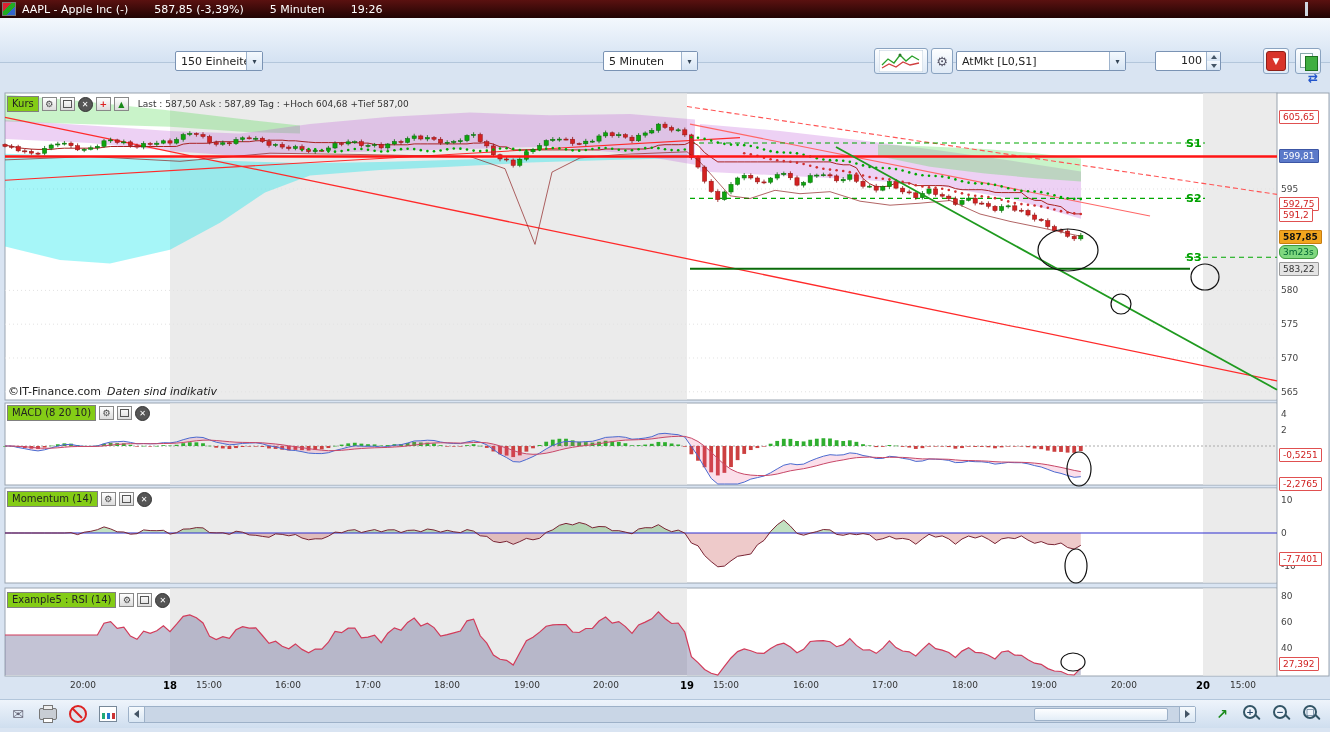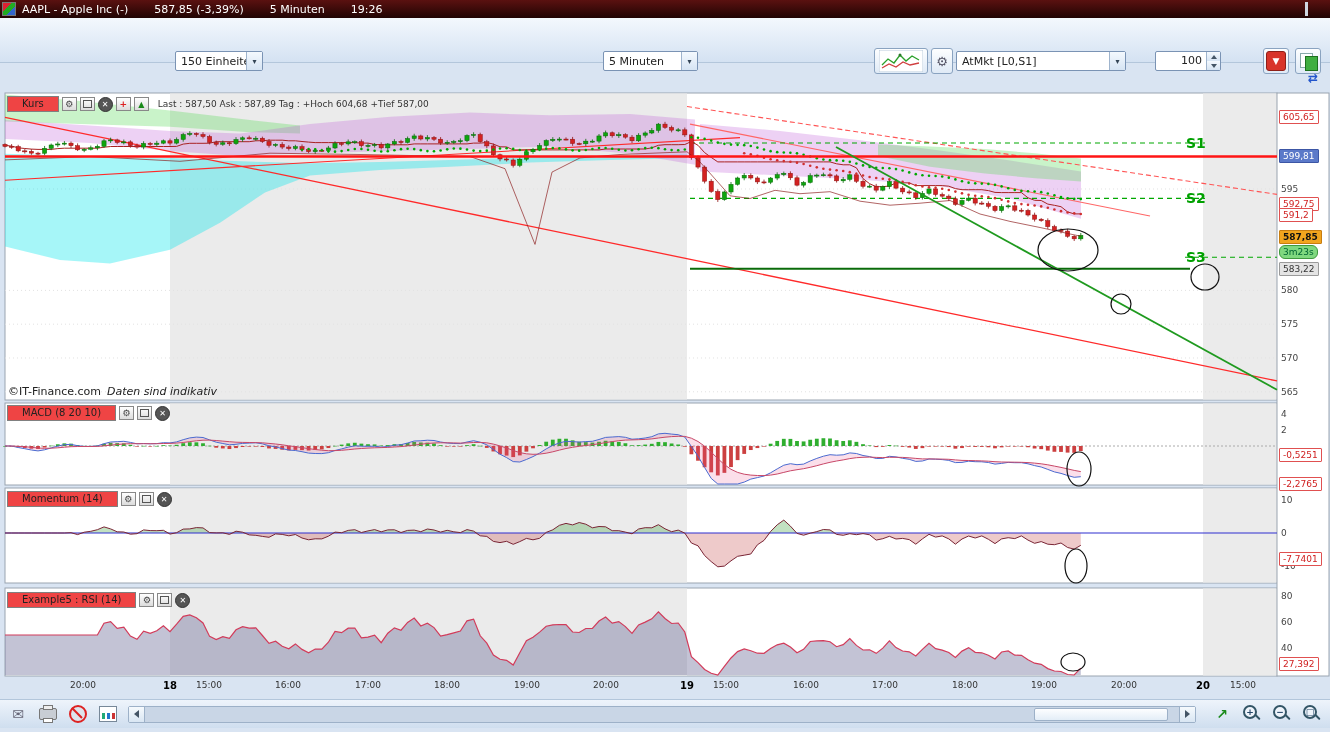--- a/index.html
+++ b/index.html
@@ -45,23 +45,23 @@
   #cv{position:absolute;left:0;top:0;pointer-events:none;}
   #overlay{position:absolute;left:0;top:0;width:1330px;height:732px;pointer-events:none;}
   .tick{position:absolute;transform:translateY(-50%);font-size:9px;color:#444;}
   .pbox{position:absolute;transform:translateY(-50%);font-size:9px;height:12px;line-height:12px;
     padding:0 3px;border:1px solid;border-radius:1px;white-space:nowrap;}
   .alert{background:#fff;border-color:#e05050;color:#d02020;}
   .blue{background:#5b79c9;border-color:#3c56a5;color:#fff;}
   .last{background:#f2a51e;border-color:#c87d10;color:#111;font-weight:bold;}
   .countdown{background:#7fd87f;border-color:#3f9a3f;color:#063;border-radius:6px;}
   .grayb{background:#e4e4e4;border-color:#9a9a9a;color:#333;}
-  .slevel{position:absolute;transform:translateY(-50%);font-size:14px;color:#00a000;font-weight:bold;}
+  .slevel{position:absolute;transform:translateY(-50%);font-size:11px;color:#00a000;font-weight:bold;}
   .phead{position:absolute;display:flex;align-items:center;gap:3px;z-index:5;font-size:10px;}
-  .plabel{background:#ef4444;border:1px solid #808080;padding:0 14px;height:14px;line-height:13px;color:#222;}
+  .plabel{background:#84cc16;border:1px solid #808080;padding:0 4px;height:14px;line-height:13px;color:#222;}
   .hicon{width:15px;height:14px;background:linear-gradient(#fff,#dcdcdc);border:1px solid #888;
     font-size:9px;display:flex;align-items:center;justify-content:center;color:#444;box-sizing:border-box;}
   .hmax{width:7px;height:6px;border:1px solid #555;}
   .hclose{width:13px;height:13px;border-radius:50%;background:#555;color:#fff;font-size:8px;
     line-height:13px;text-align:center;border:1px solid #333;}
   .hplus{color:#d22;font-weight:bold;}
   .hup{color:#1a8a1a;font-size:8px;}
   .pinfo{font-size:9px;color:#333;margin-left:6px;white-space:nowrap;}
   #watermark{position:absolute;left:8px;top:385px;font-size:11px;color:#222;z-index:5;}
   #watermark i{margin-left:6px;}

